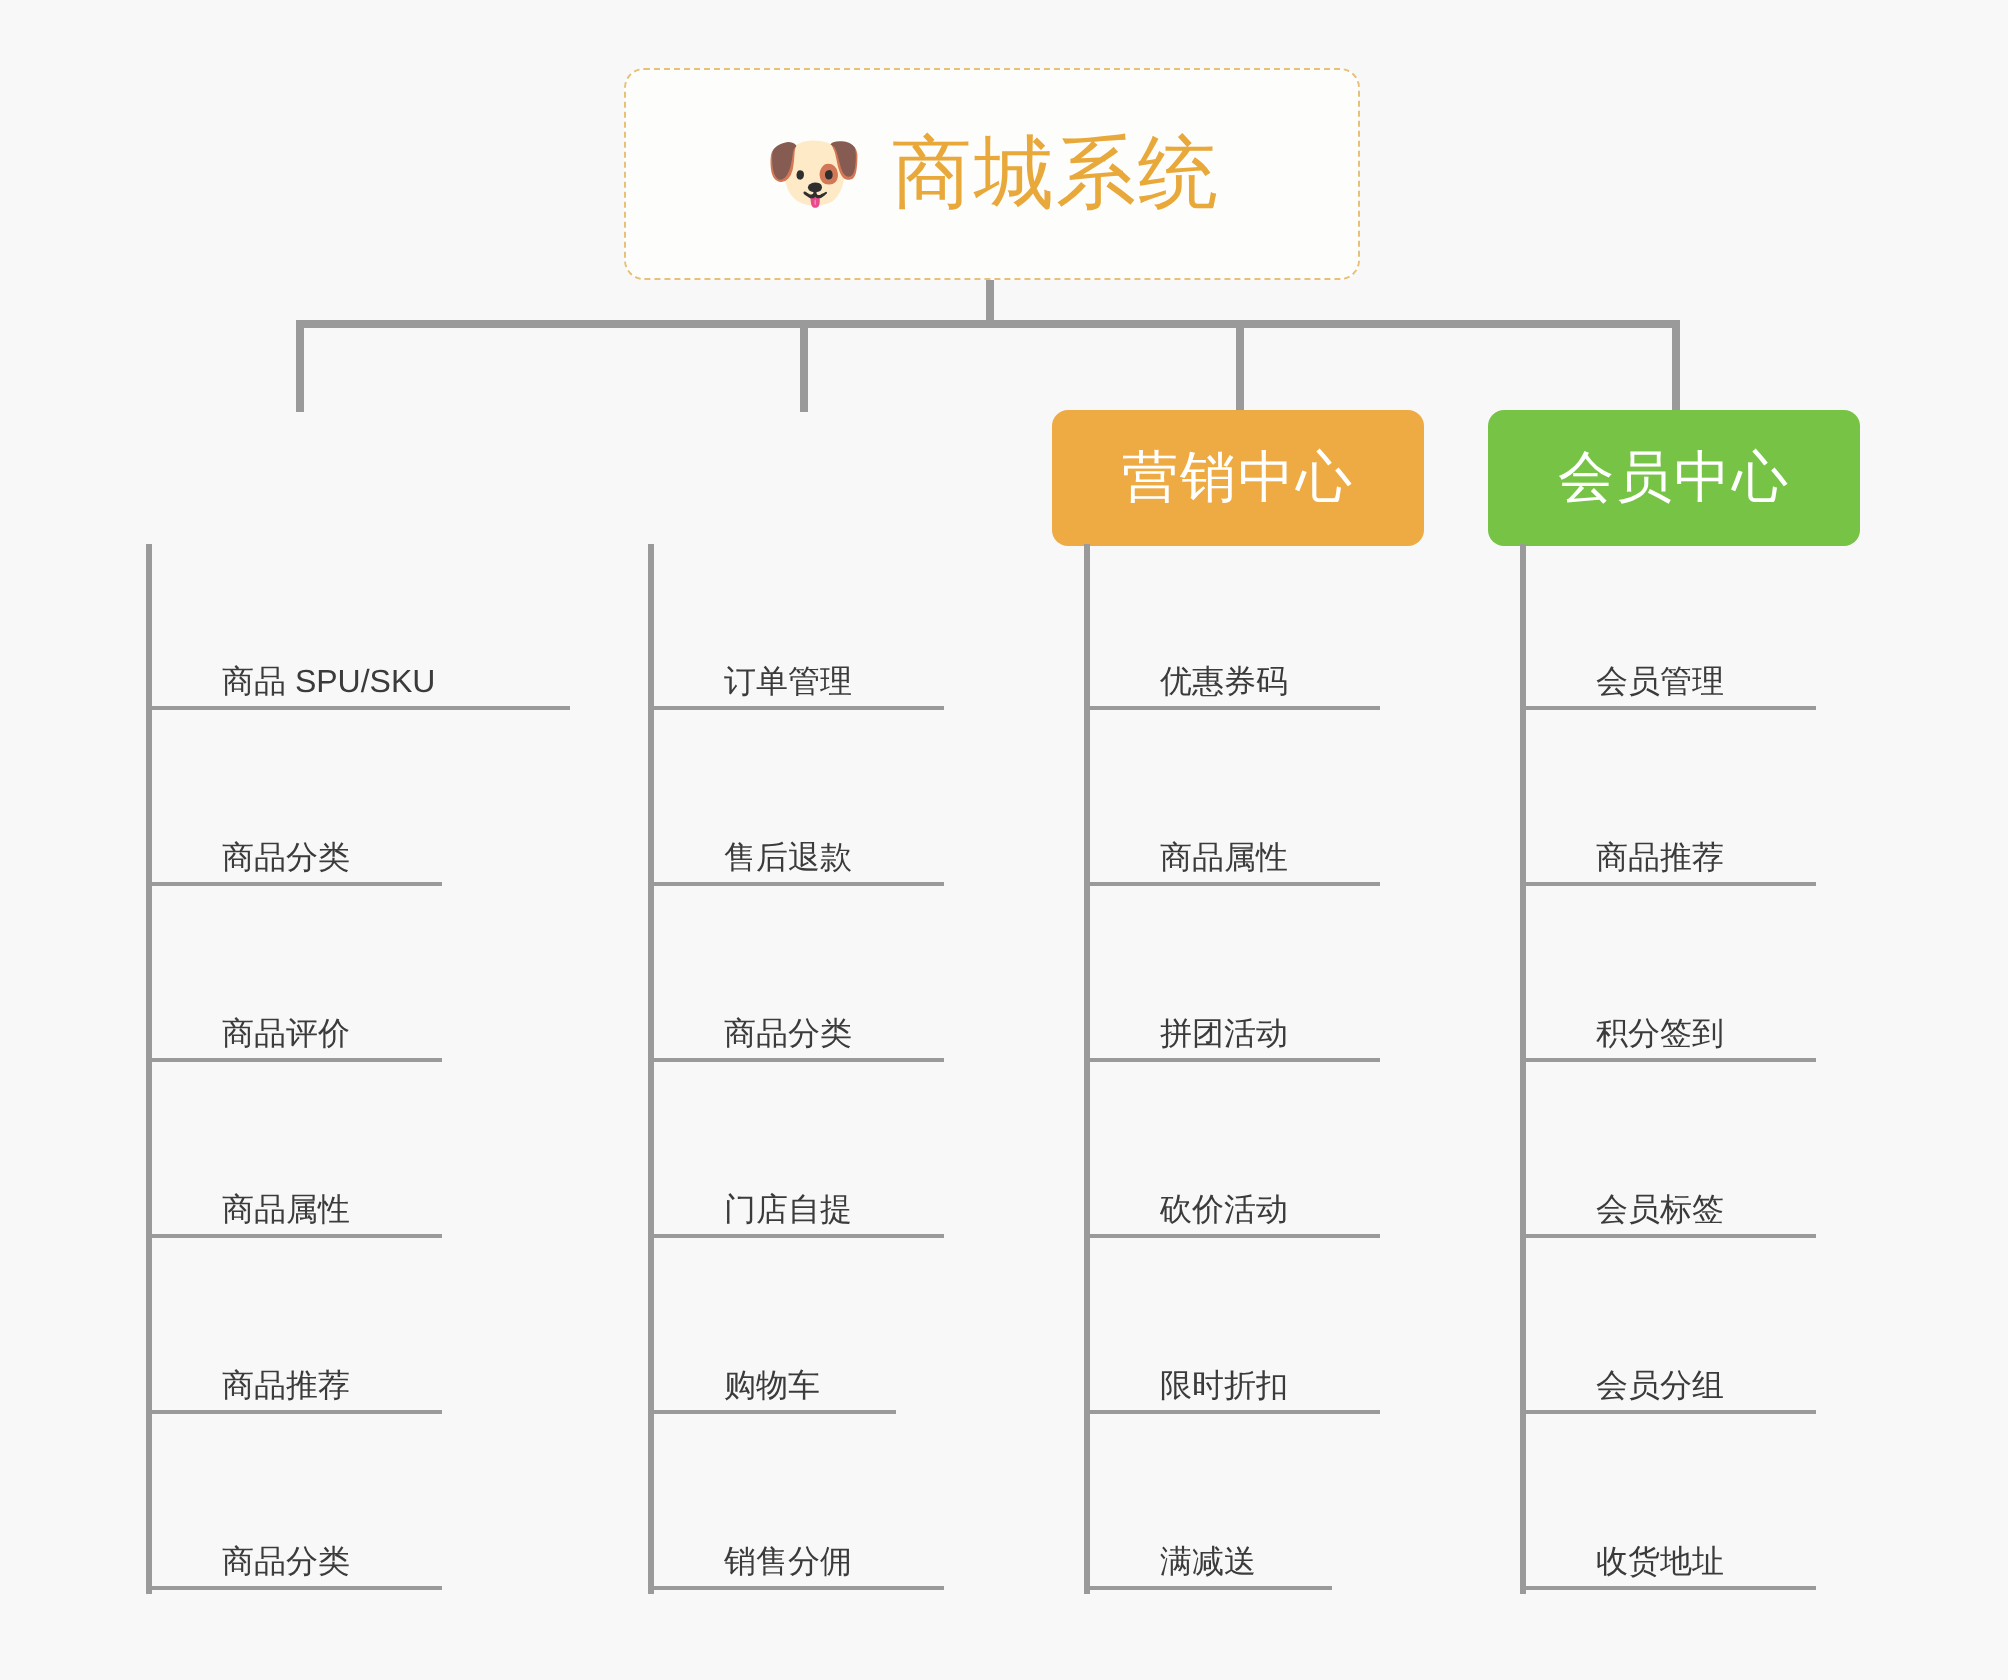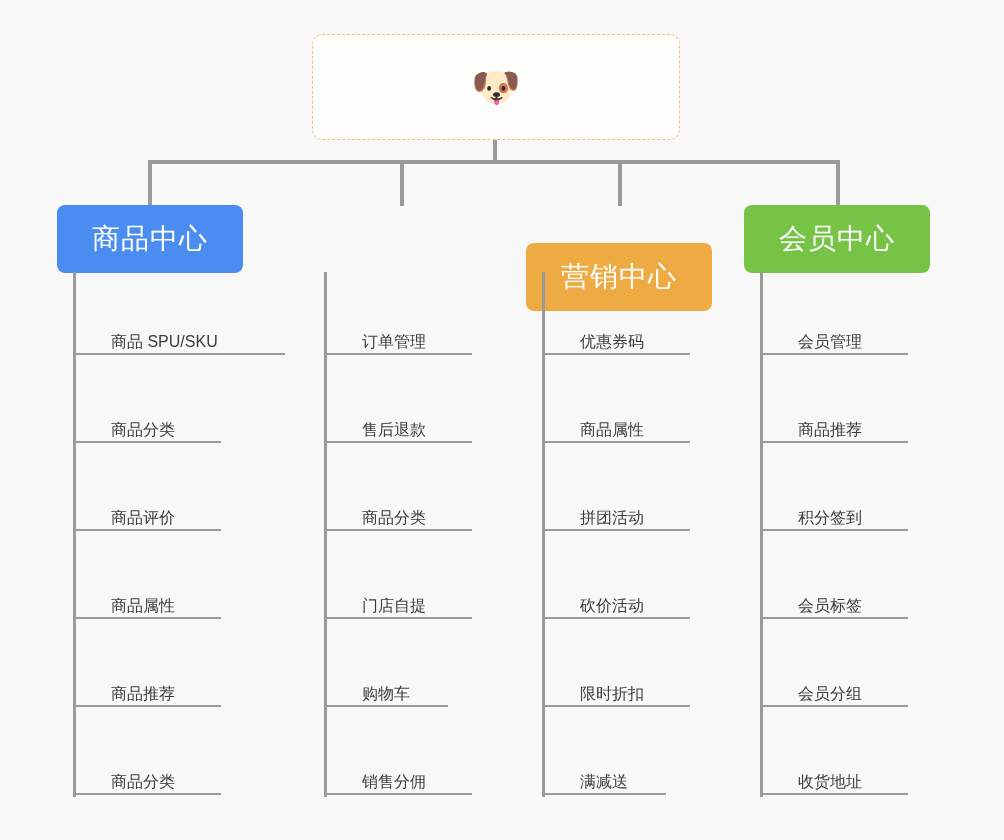--- a/index.html
+++ b/index.html
@@ -106,33 +106,31 @@
     background: #9a9a9a;
   }
 </style>
 </head>
 <body style="background: rgb(248, 248, 248);">
 
 <div id="diagram">
 
   <div class="root-node" style="border-color: rgb(232, 192, 119);">
     <span class="root-emoji">🐶</span>
+    <span class="root-title" style="color: rgb(232, 168, 58);">商城系统</span>
   </div>
 
   <div class="line v-line" style="left:493px; top:140px; height:22px;"></div>
   <div class="line h-line" style="left:149px; top:160px; width:691px;"></div>
   <div class="line v-line" style="left:148px; top:160px; height:46px;"></div>
   <div class="line v-line" style="left:400px; top:160px; height:46px;"></div>
   <div class="line v-line" style="left:618px; top:160px; height:46px;"></div>
   <div class="line v-line" style="left:836px; top:160px; height:46px;"></div>
 
-  <div class="cat-box" style="left: 57px; top: 205px; width: 186px; background: rgb(74, 140, 240);">
-    <span>商品中心</span>
-  </div>
-  <div class="cat-box" style="left: 526px; top: 205px; width: 186px; background: rgb(238, 171, 68); margin-top: 38px;">
+  <div class="cat-box" style="left: 526px; top: 205px; width: 186px; background: rgb(238, 171, 68);">
     <span>营销中心</span>
   </div>
   <div class="cat-box" style="left: 744px; top: 205px; width: 186px; background: rgb(118, 195, 70); justify-content: center;">
     <span>会员中心</span>
   </div>
 
   <div class="branch" style="left:73px;">
       <div class="trunk" style="height: 525px; background: rgb(154, 154, 154);"></div>
       <div class="leaf" style="top: 83px;">
         <span class="leaf-label">商品 SPU/SKU</span>

